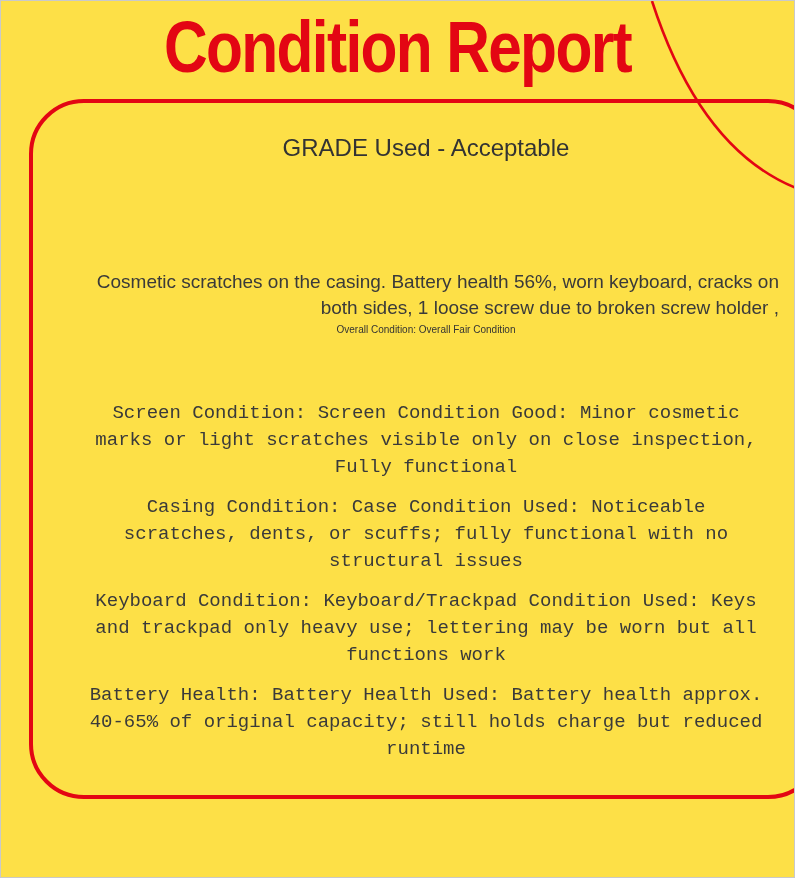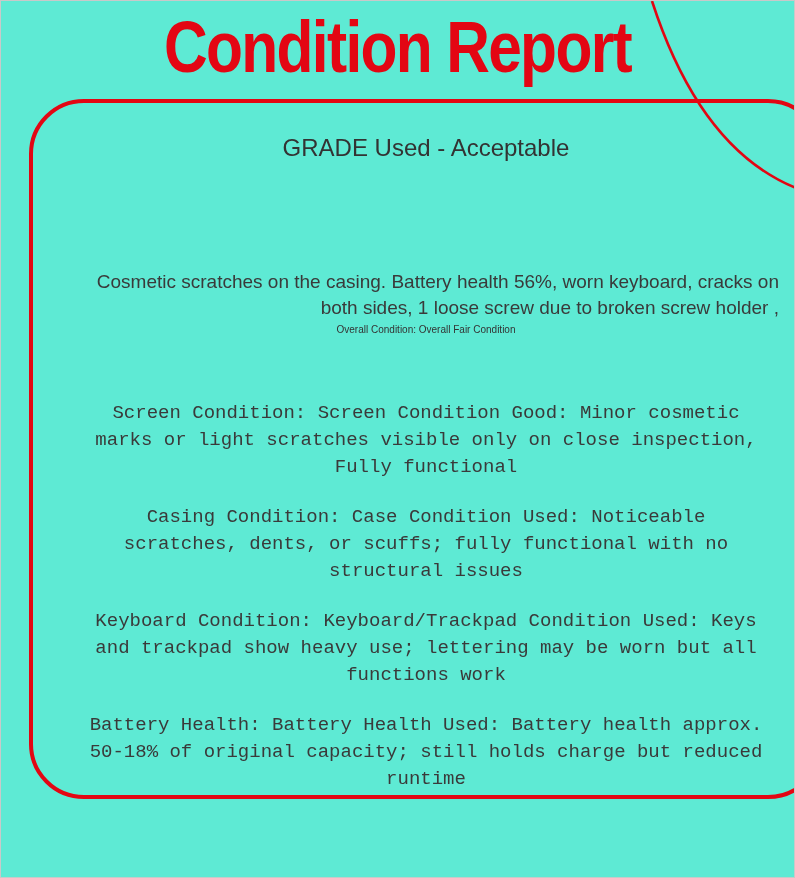--- a/index.html
+++ b/index.html
@@ -1,20 +1,20 @@
 <!DOCTYPE html>
 <html><head>
 <meta charset="utf-8">
 <style>
   html, body { margin: 0; padding: 0; background: #ffffff; }
   .page {
     position: relative;
     width: 795px;
     height: 878px;
-    background: #5eead4;
+    background: #fde047;
     border: 1px solid #c9c9c9;
     box-sizing: border-box;
     overflow: hidden;
     font-family: "Liberation Sans", sans-serif;
   }
   .title {
     position: absolute;
     top: 4px;
     left: 0;
     width: 100%;
@@ -68,21 +68,21 @@
     color: #333333;
   }
   .sections { margin-top: 64px; }
   .section {
     font-size: 19px;
     line-height: 27px;
     max-width: 680px;
     margin: 0 auto;
     font-family: Liberation Mono, monospace;
   }
-  .section + .section { margin-top: 23px; }
+  .section + .section { margin-top: 13px; }
 </style>
 </head>
 <body>
 
 <div class="page">
 
   <div class="title">Condition Report</div>
 
   <svg class="corner-curve" width="795" height="250" viewBox="0 0 795 250">
     <path d="M 651 0 Q 699 148 795 187" fill="none" stroke="#e30613" stroke-width="2.6"></path>
@@ -92,18 +92,18 @@
 
     <div class="grade">GRADE Used - Acceptable</div>
 
     <div class="summary">Cosmetic scratches on the casing. Battery health 56%, worn keyboard, cracks on both sides, 1 loose screw due to broken screw holder  ,</div>
 
     <div class="overall-note">Overall Condition: Overall Fair Condition</div>
 
     <div class="sections">
       <div class="section">Screen Condition: Screen Condition Good: Minor cosmetic marks or light scratches visible only on close inspection, Fully functional</div>
       <div class="section">Casing Condition: Case Condition Used: Noticeable scratches, dents, or scuffs; fully functional with no structural issues</div>
-      <div class="section">Keyboard Condition: Keyboard/Trackpad Condition Used: Keys and trackpad show heavy use; lettering may be worn but all functions work</div>
-      <div class="section">Battery Health: Battery Health Used: Battery health approx. 50-18% of original capacity; still holds charge but reduced runtime</div>
+      <div class="section">Keyboard Condition: Keyboard/Trackpad Condition Used: Keys and trackpad only heavy use; lettering may be worn but all functions work</div>
+      <div class="section">Battery Health: Battery Health Used: Battery health approx. 40-65% of original capacity; still holds charge but reduced runtime</div>
     </div>
 
   </div>
 </div>
 
 </body></html>

